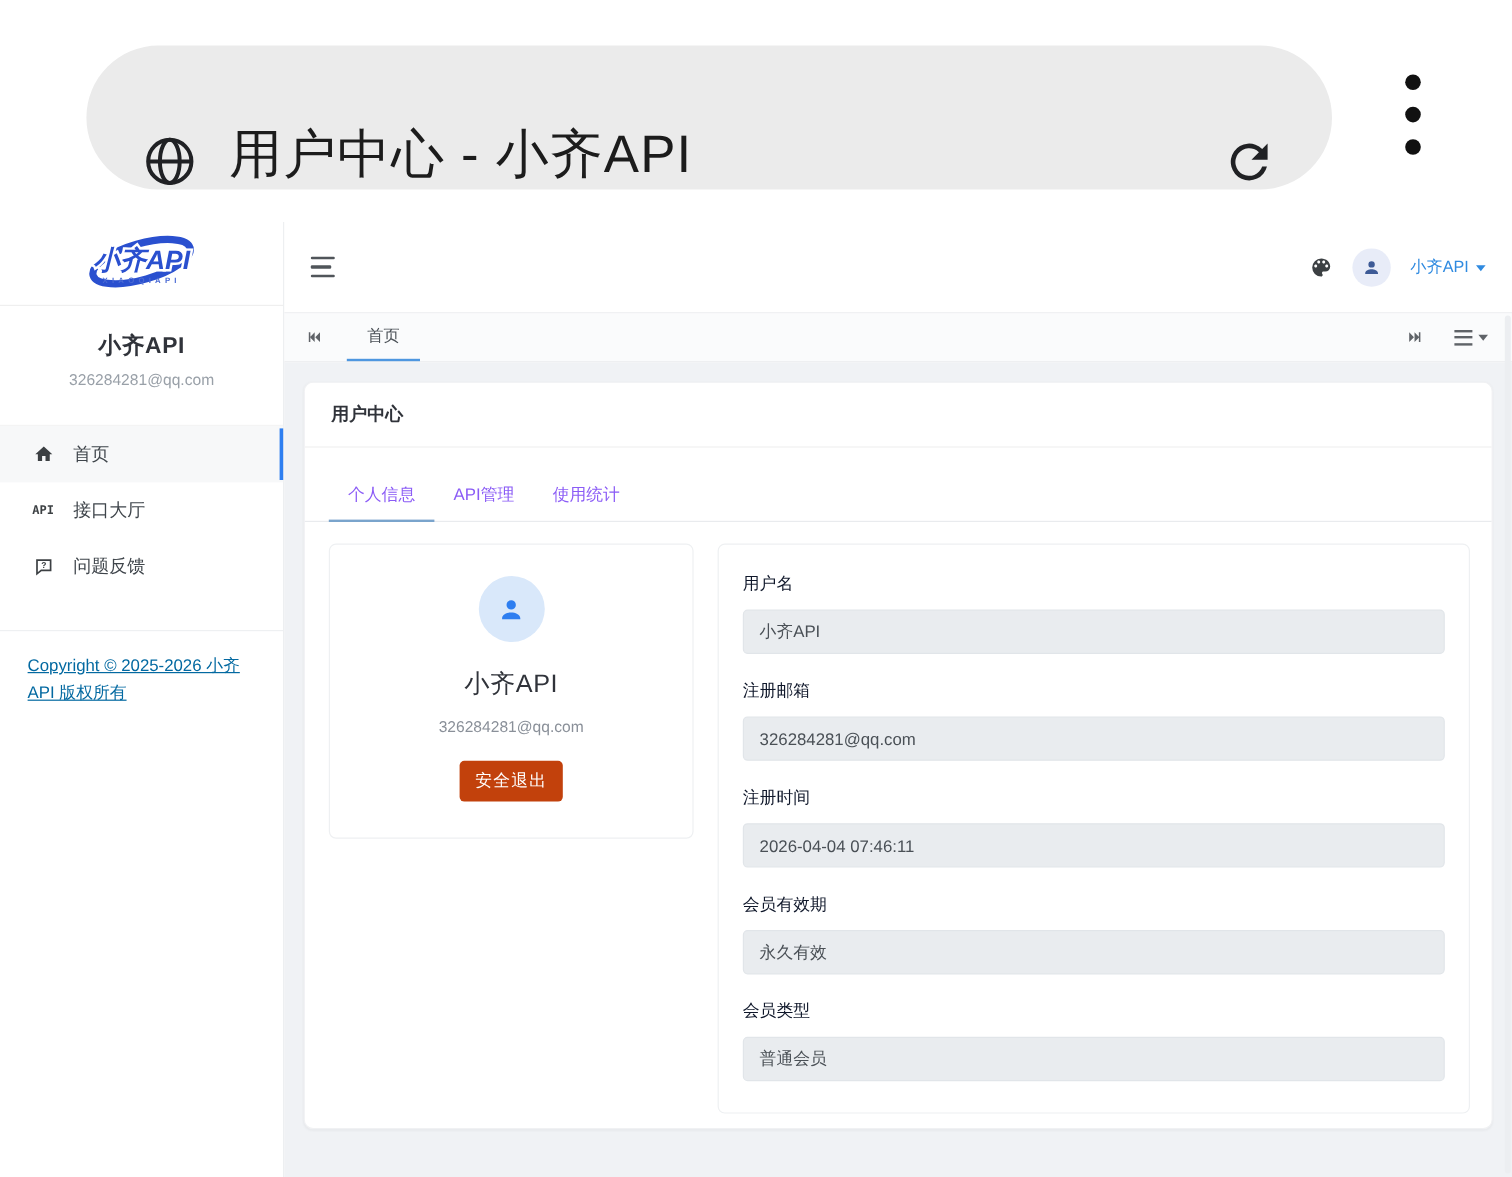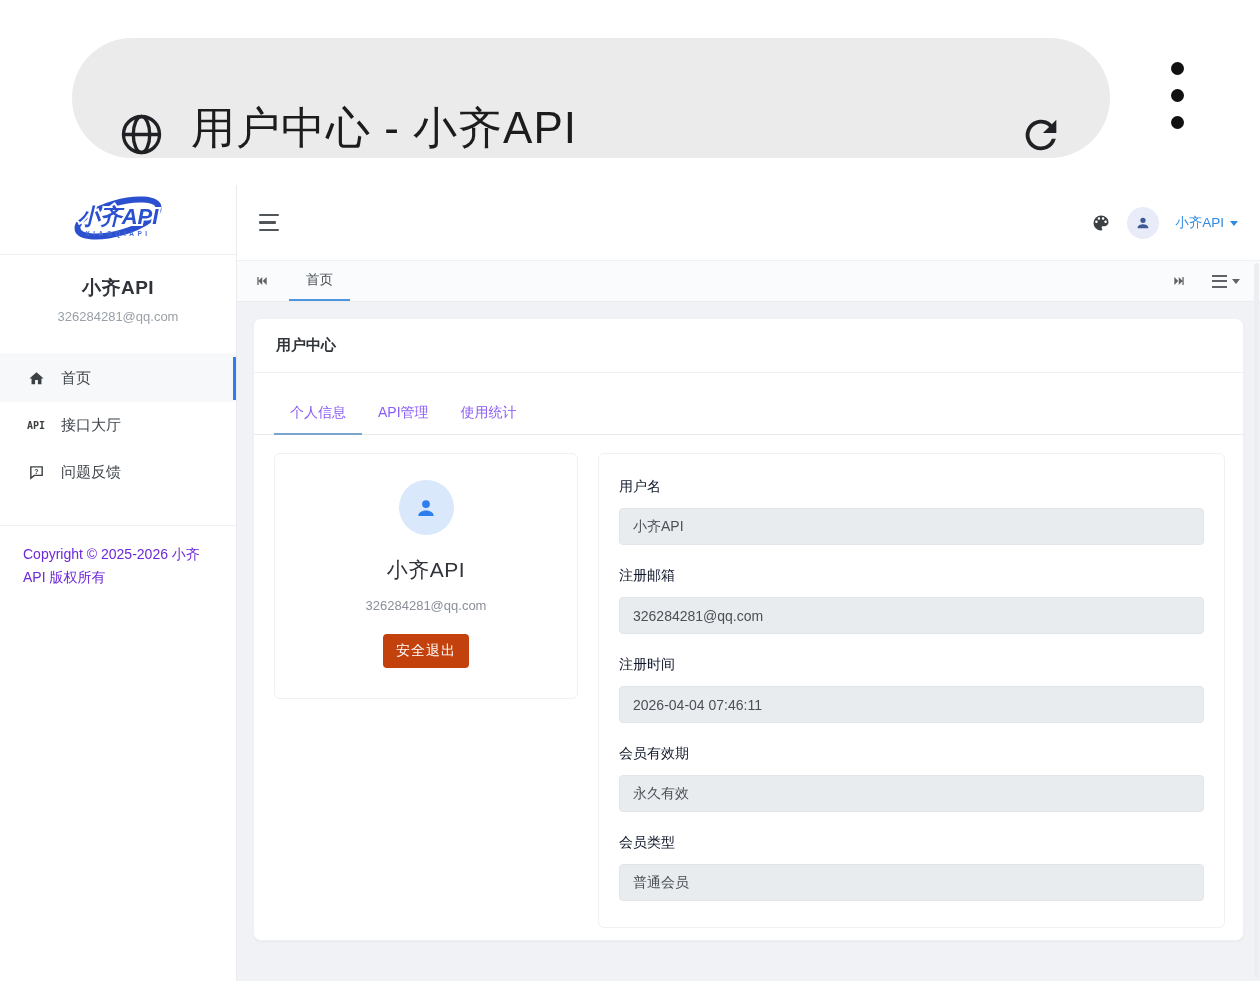--- a/index.html
+++ b/index.html
@@ -24,21 +24,21 @@
   .side-name { font-size:19px; font-weight:bold; color:#30333a; letter-spacing:.5px; }
   .side-email { font-size:13px; color:#99a0a8; margin-top:8px; }
   .profile-btn { margin:16px auto 0; width:188px; height:30px; border:1px solid #2f8ae0; background:#fff; color:#2f8ae0; font-size:14px; border-radius:4px; display:flex; align-items:center; justify-content:center; gap:7px; cursor:pointer; font-family:inherit; }
   .side-nav { margin-top:30px; border-top:1px solid #f4f4f4; }
   .nav-item { height:47px; display:flex; align-items:center; padding-left:25px; gap:14px; font-size:15px; color:#3f454b; cursor:pointer; position:relative; }
   .nav-item .nicon { width:22px; display:flex; justify-content:center; color:#3c4043; }
   .nav-item.active { background:#f7f8f9; }
   .nav-item.active::after { content:""; position:absolute; right:0; top:2px; bottom:2px; width:3px; background:#2e7ef0; }
   .api-glyph { font-family:"DejaVu Sans Mono",monospace; font-size:10px; font-weight:bold; letter-spacing:0; color:#3c4043; }
   .side-divider { margin-top:29px; border-top:1px solid #eef0f2; }
-  .side-copy { padding:17px 23px; font-size:14px; color:#6d28d9; line-height:1.65; }
+  .side-copy { padding:17px 23px; font-size:14px; color:#0369a1; line-height:1.65;text-decoration:underline; }
 
   
   .main { flex:1; display:flex; flex-direction:column; min-width:0; position:relative; }
   .navbar { height:75px; background:#fff; display:flex; align-items:center; padding:0 22px; }
   .burger { width:20px; display:flex; flex-direction:column; gap:5px; cursor:pointer; }
   .burger span { height:2.5px; background:#50555a; border-radius:1px; }
   .burger span:nth-child(2){ width:85%; }
   .nav-right { margin-left:auto; display:flex; align-items:center; gap:16px; }
   .palette { width:20px; height:20px; cursor:pointer; }
   .nav-avatar { width:32px; height:32px; border-radius:50%; background:#e8ecf8; display:flex; align-items:center; justify-content:center; cursor:pointer; }

